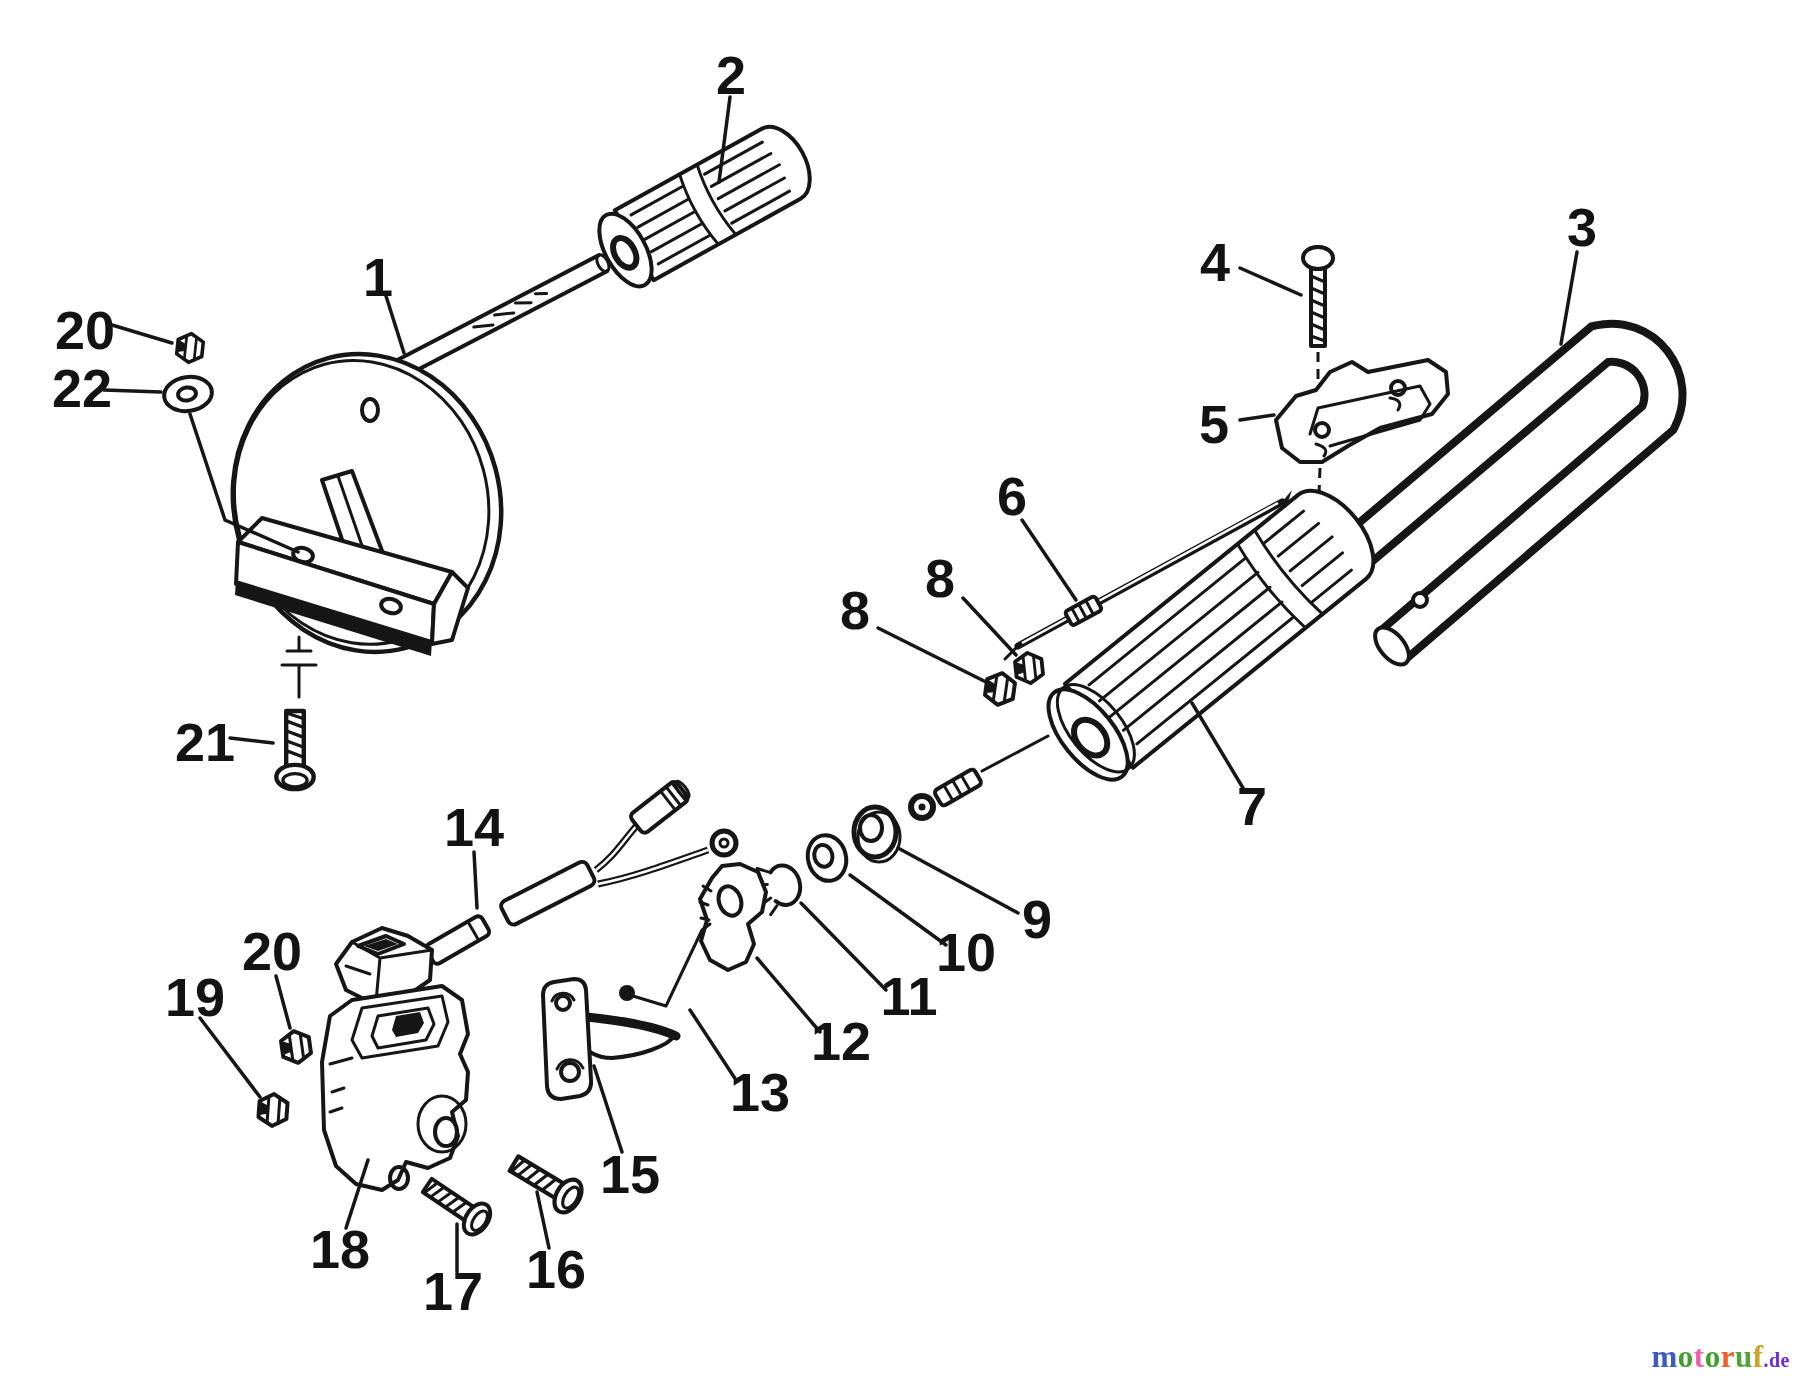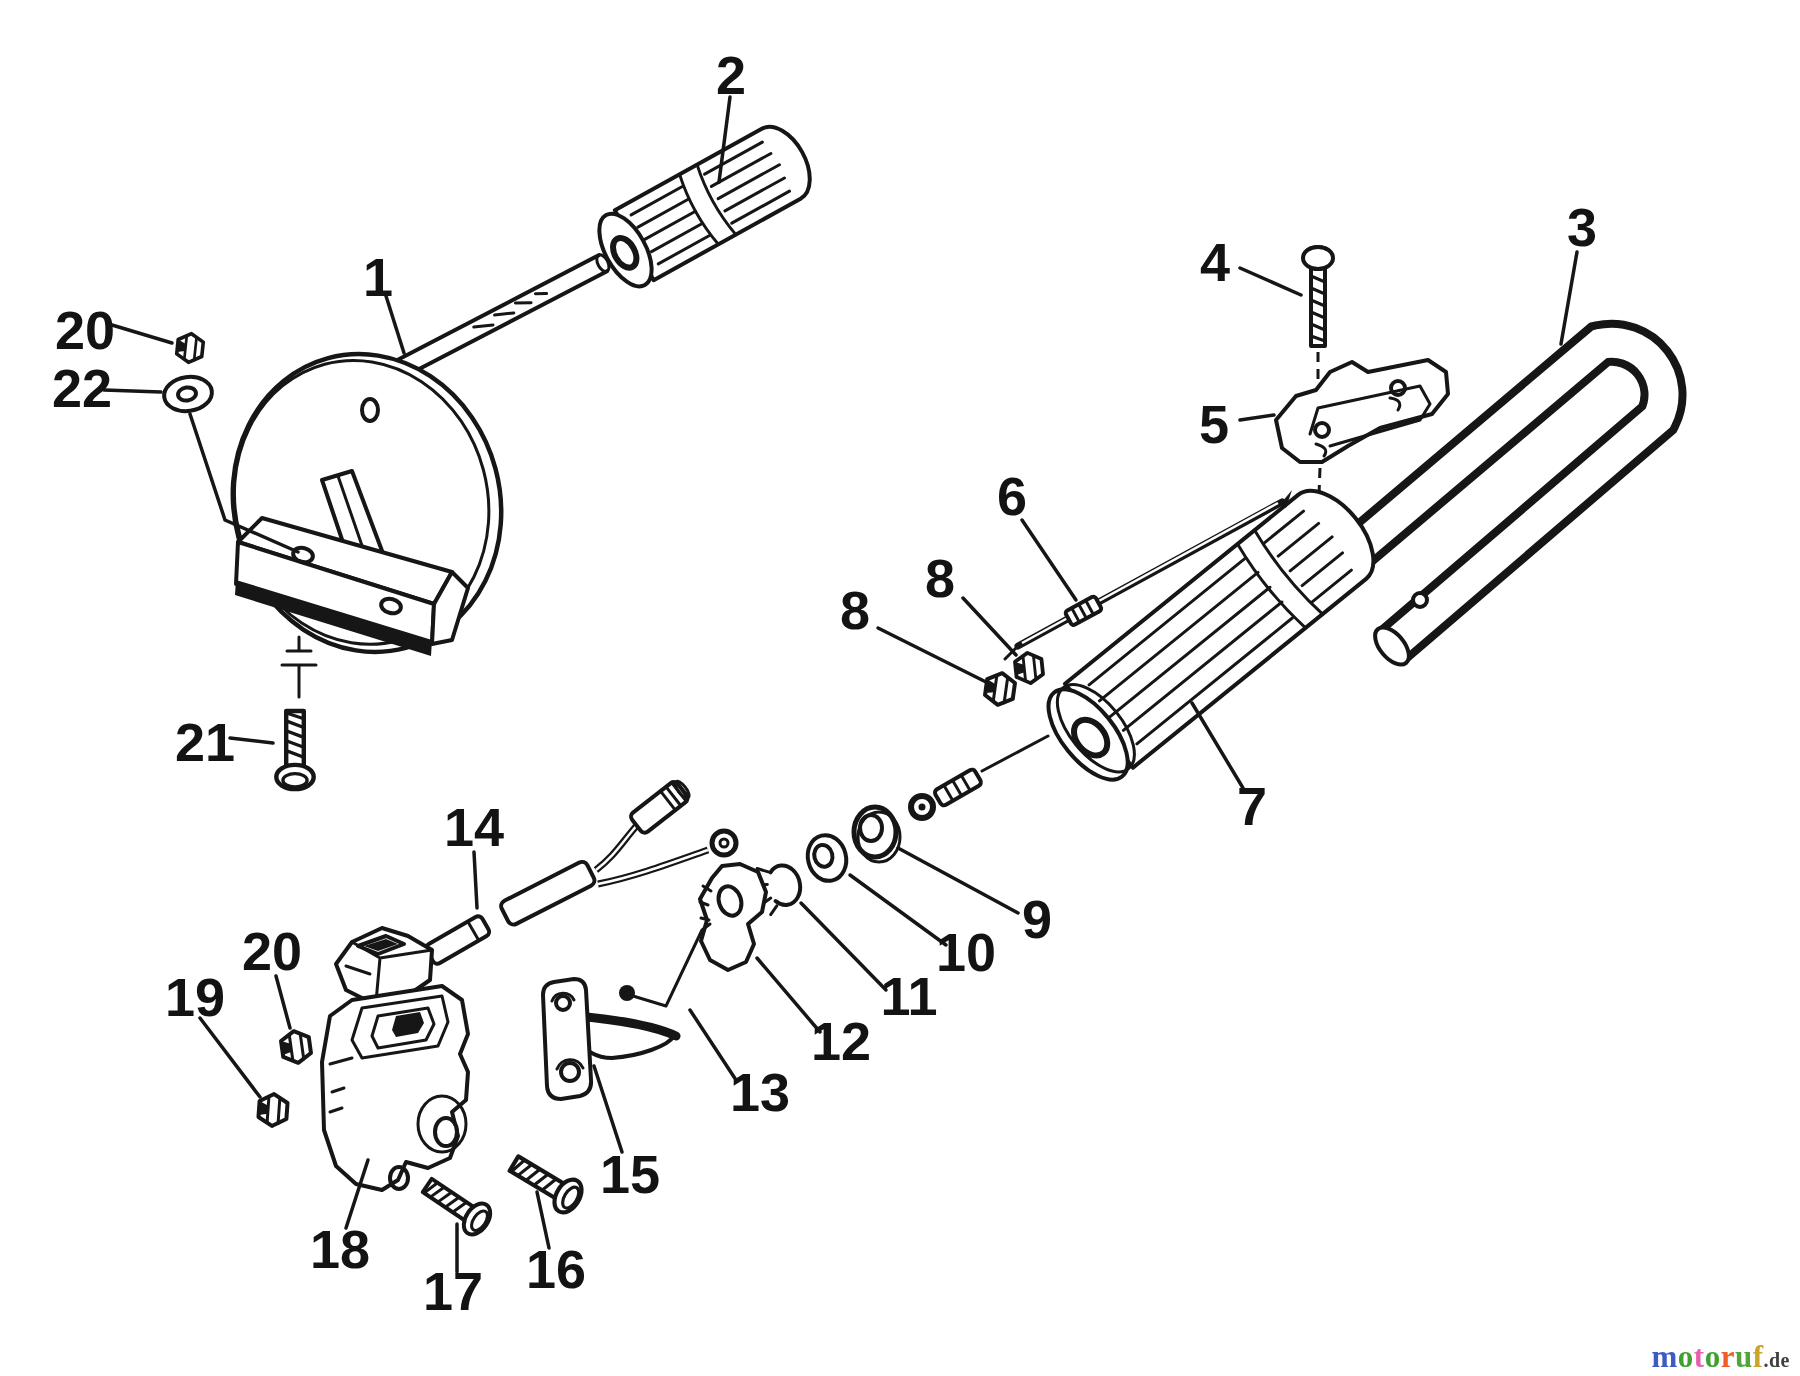--- a/index.html
+++ b/index.html
@@ -283,14 +283,14 @@
     <text class="callout" x="453" y="1310" text-anchor="middle">17</text>
     <text class="callout" x="340" y="1268" text-anchor="middle">18</text>
     <text class="callout" x="195" y="1016" text-anchor="middle">19</text>
     <text class="callout" x="272" y="970" text-anchor="middle">20</text>
     <text class="callout" x="85" y="349" text-anchor="middle">20</text>
     <text class="callout" x="205" y="761" text-anchor="middle">21</text>
     <text class="callout" x="82" y="407" text-anchor="middle">22</text>
   </g>
 </svg>
 
-  <div class="watermark"><span style="color:#3c5cc4">m</span><span style="color:#3fa02f">o</span><span style="color:#e95fae">t</span><span style="color:#3fa02f">o</span><span style="color:#ef5e23">r</span><span style="color:#52a43c">u</span><span style="color:#caa52a">f</span><span class="suffix" style="color:#404040">.de</span></div>
+  <div class="watermark"><span style="color:#3c5cc4">m</span><span style="color:#3fa02f">o</span><span style="color:#e95fae">t</span><span style="color:#3fa02f">o</span><span style="color:#ef5e23">r</span><span style="color:#52a43c">u</span><span style="color:#caa52a">f</span><span class="suffix" style="color:#6d28d9">.de</span></div>
 </div>
 
 </body></html>

